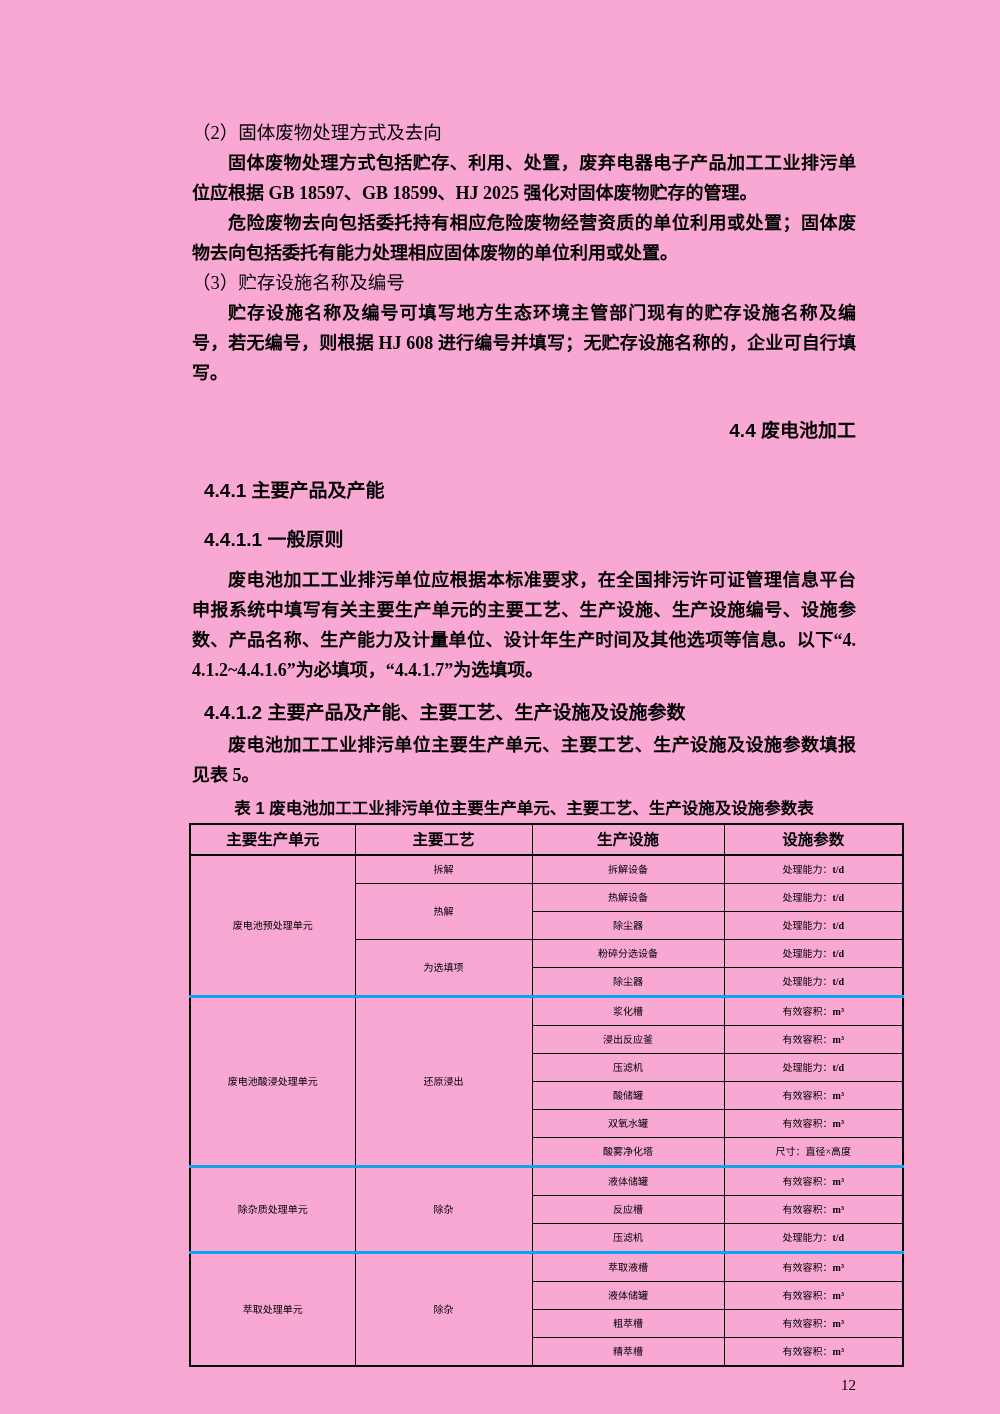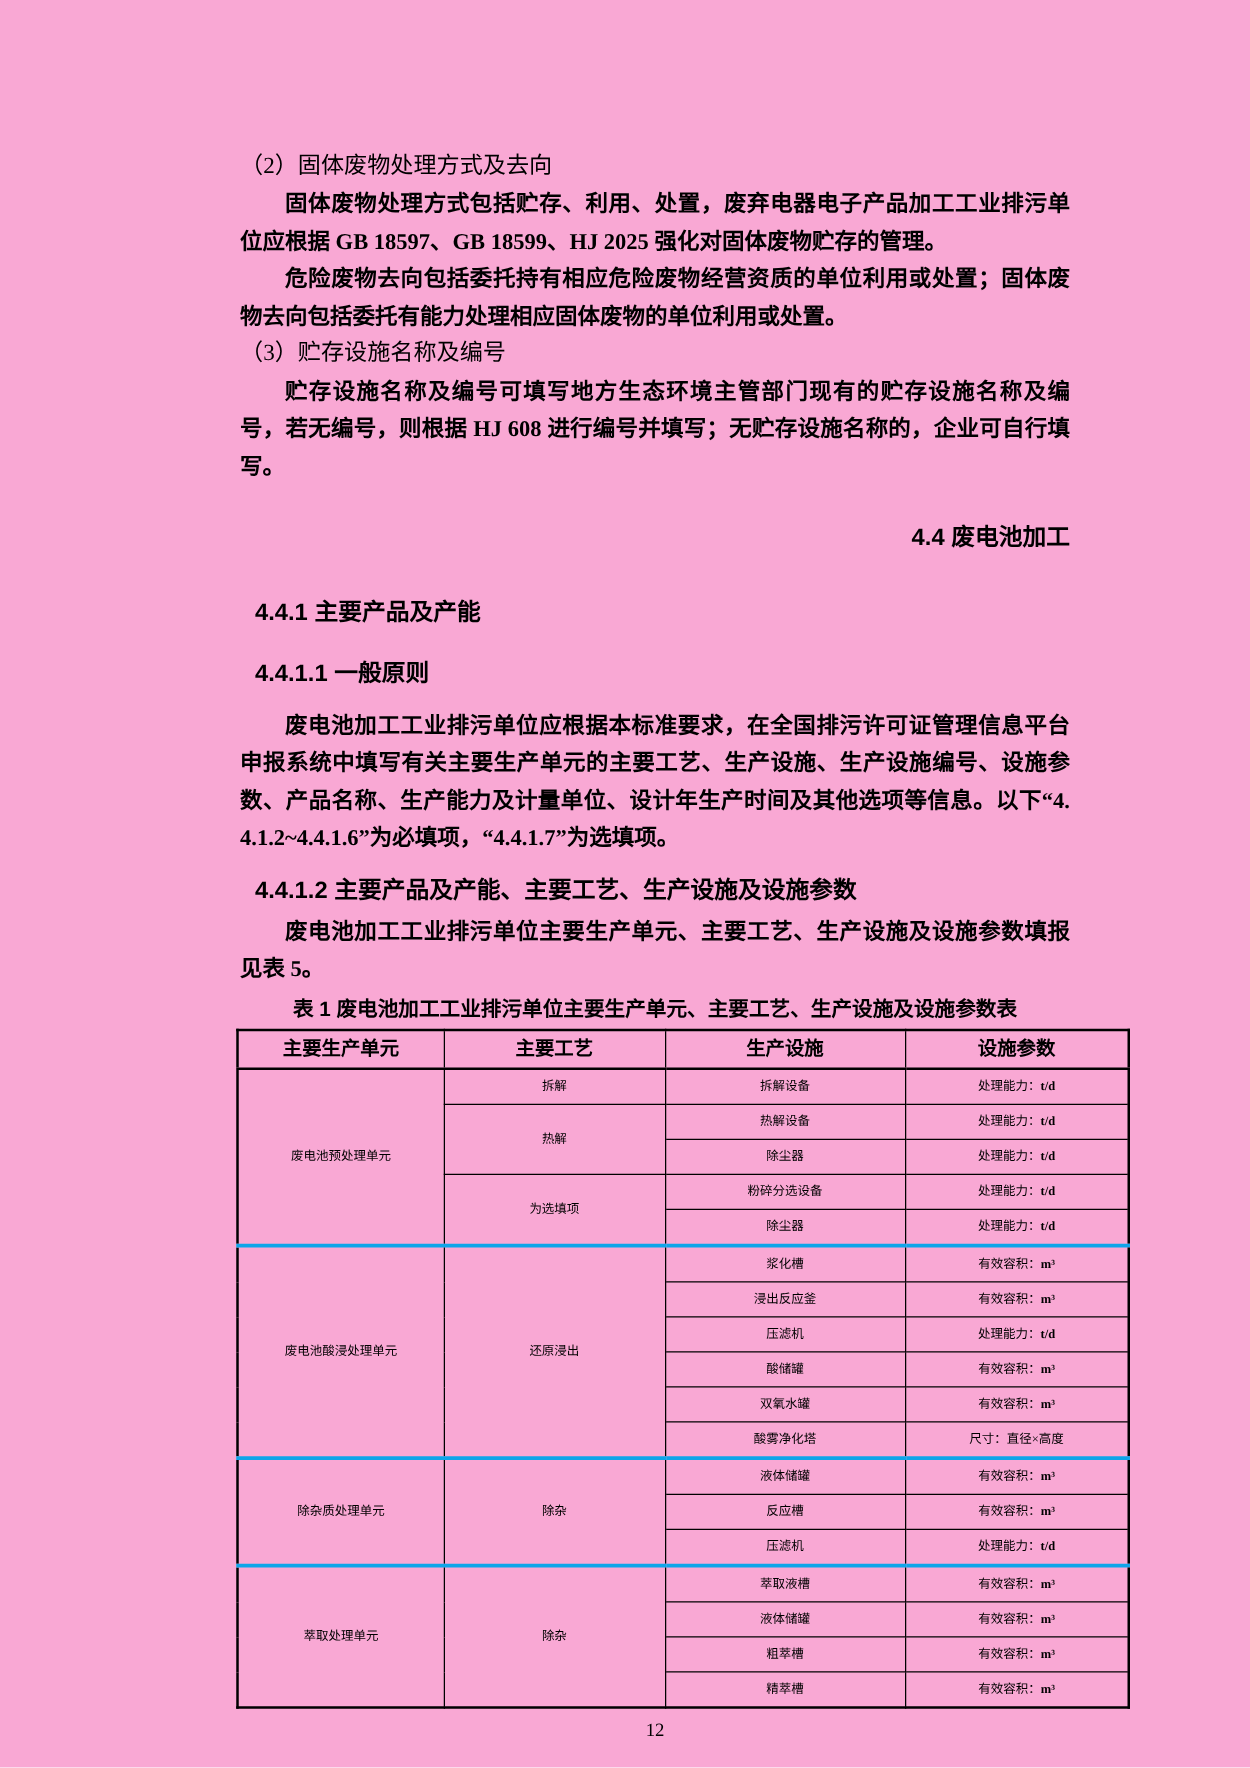--- a/index.html
+++ b/index.html
@@ -80,21 +80,21 @@
     border-bottom: 2px solid #000;
   }
   table.spec td { height: 27px; }
   table.spec tr.group-start td { border-top: 3px solid #0ea5e9; }
   .unit-sym {
     font-family: "Liberation Serif", "DejaVu Serif", serif;
     font-weight: 700;
   }
   .page-num {
     margin-top: 8px;
-    text-align: center;
+    text-align: right;
     font-size: 15px;
     line-height: 20px;
   }
 </style>
 </head>
 <body>
 
 <div class="page">
   <div class="content">
 

